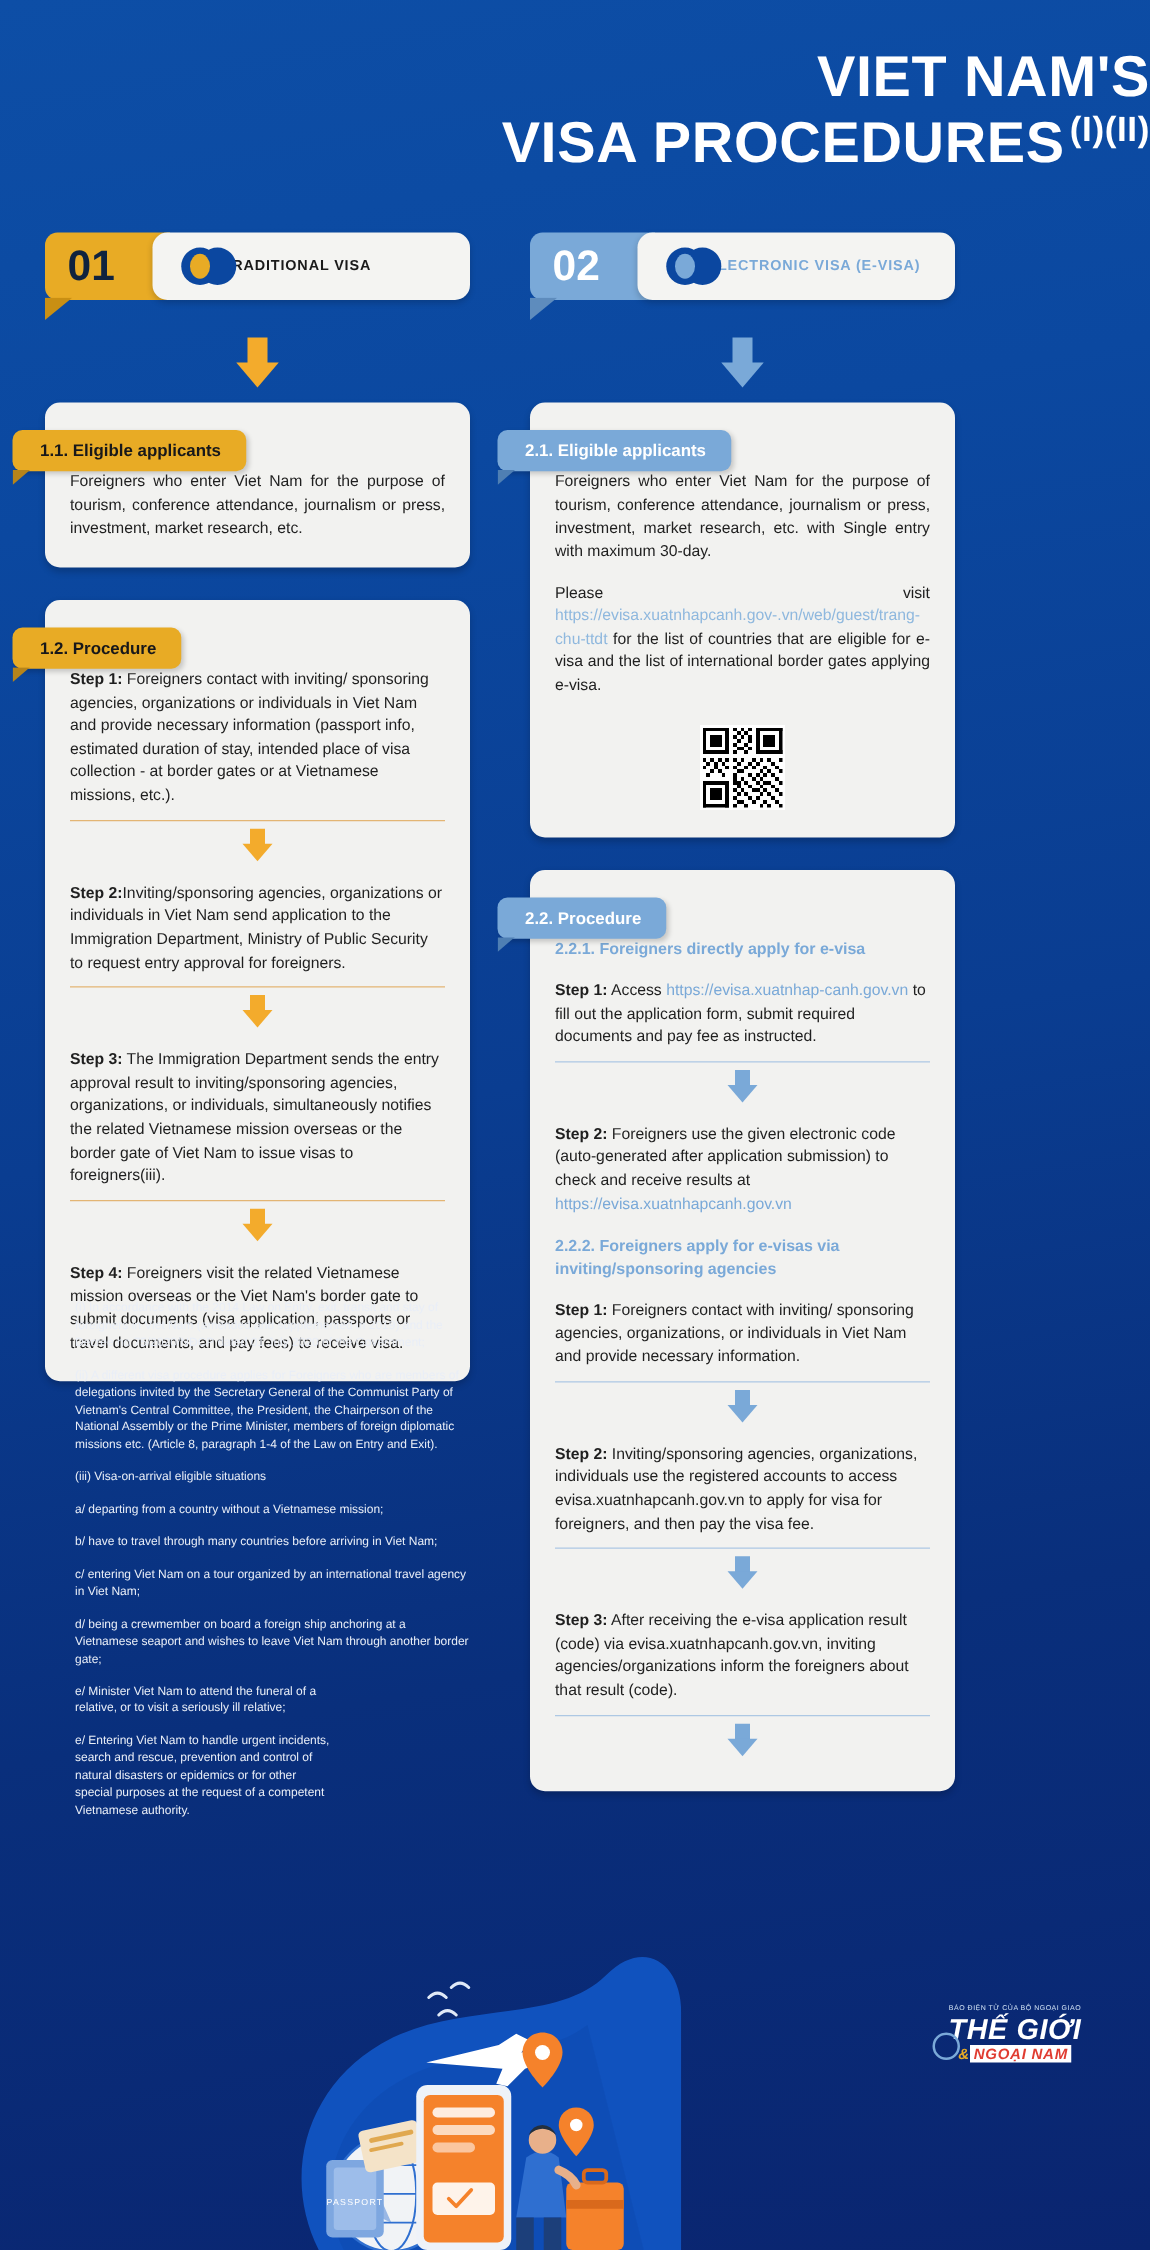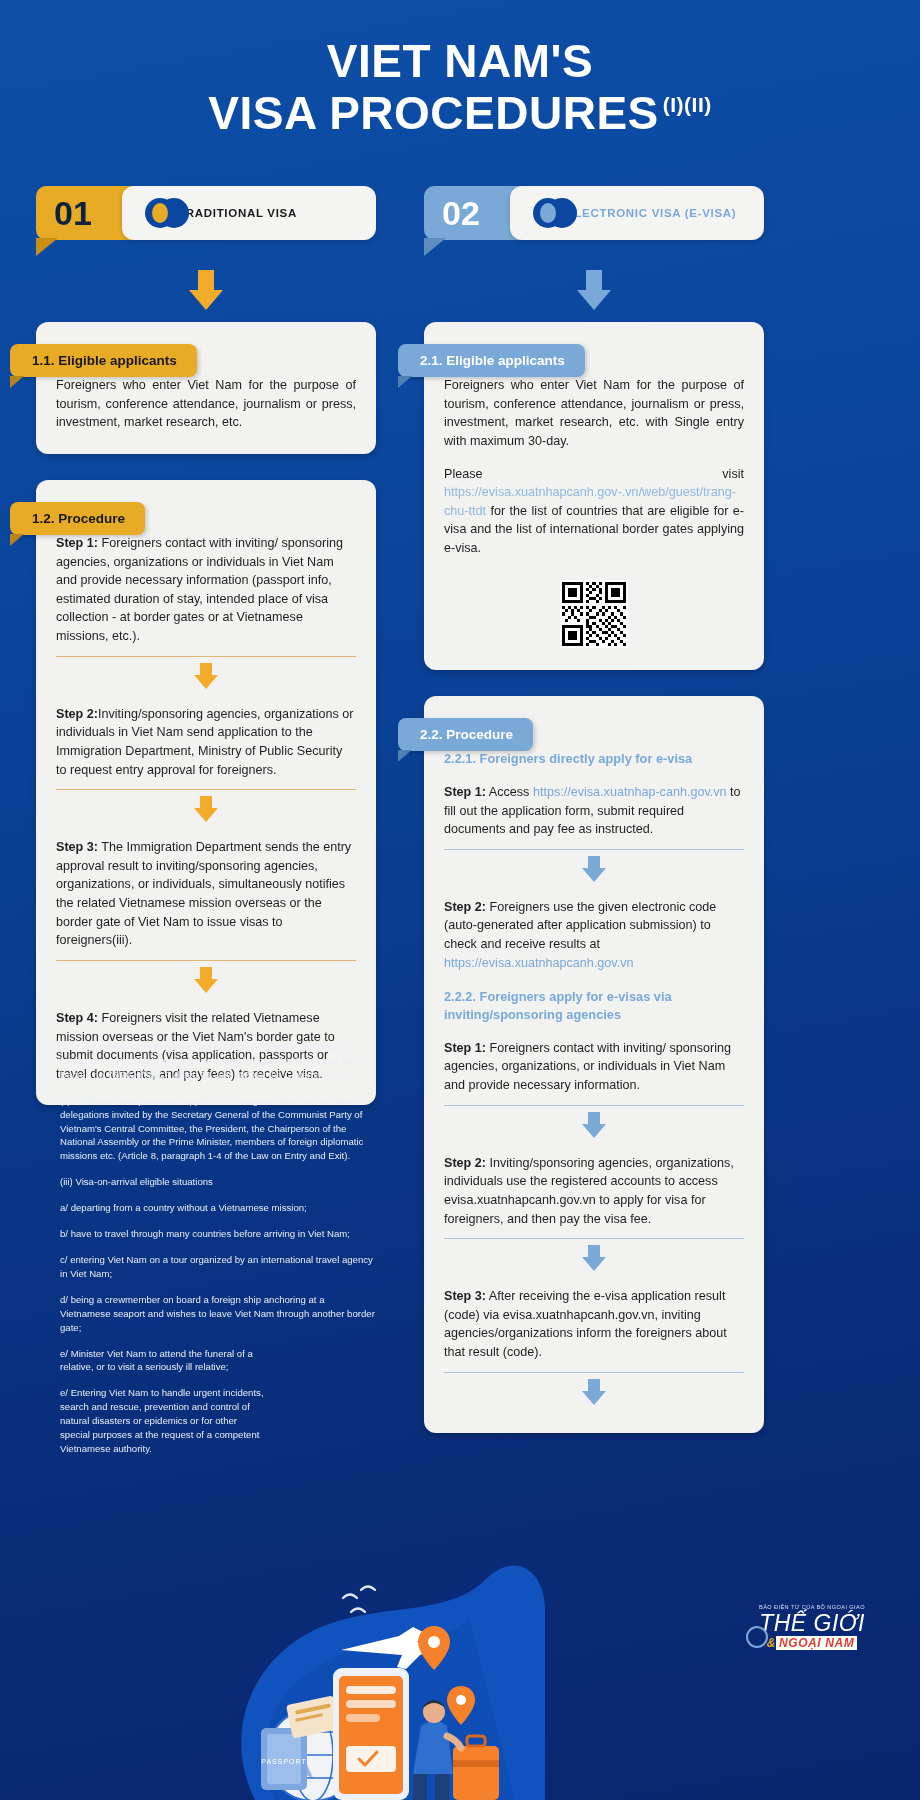--- a/index.html
+++ b/index.html
@@ -25,23 +25,24 @@
     top: 36px; left: 0; right: 0;
     text-align: center;
     color: #ffffff;
   }
   .title-line {
     font-size: 46px;
     font-weight: 700;
     letter-spacing: 0.5px;
     line-height: 1.12;
     text-transform: uppercase;
+    text-align: right;
   }
   .title-sup {
-    font-size: 21px;
+    font-size: 28px;
     vertical-align: super;
     font-weight: 700;
     margin-left: 4px;
   }
 
   
   .col { position: absolute; width: 340px; }
   .col-left  { left: 36px; top: 186px; }
   .col-right { left: 424px; top: 186px; }
 
@@ -215,21 +216,21 @@
     width: 330px; height: 250px;
     z-index: 2;
   }
   .logo {
     position: absolute;
     right: 44px; bottom: 150px;
     width: 128px; text-align: center;
     z-index: 6;
   }
   .logo-main {
-    font-size: 23px; font-weight: 400; color: #ffffff;
+    font-size: 23px; font-weight: 700; color: #ffffff;
     font-style: italic; letter-spacing: 0.5px; line-height: 1;
   }
   .logo-top {
     font-size: 5.6px; color: #cfe0f3; letter-spacing: 0.4px;
     margin-bottom: 2px;
   }
   .logo-sub {
     font-size: 12px; font-weight: 700; font-style: italic;
     letter-spacing: 0.6px; margin-top: 1px;
   }

